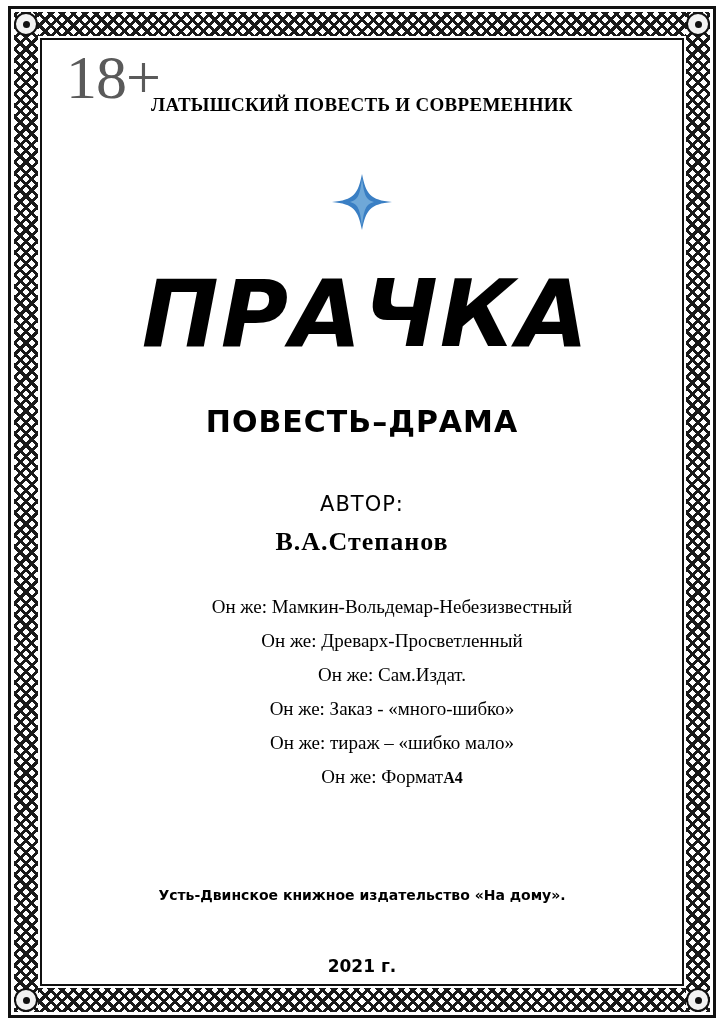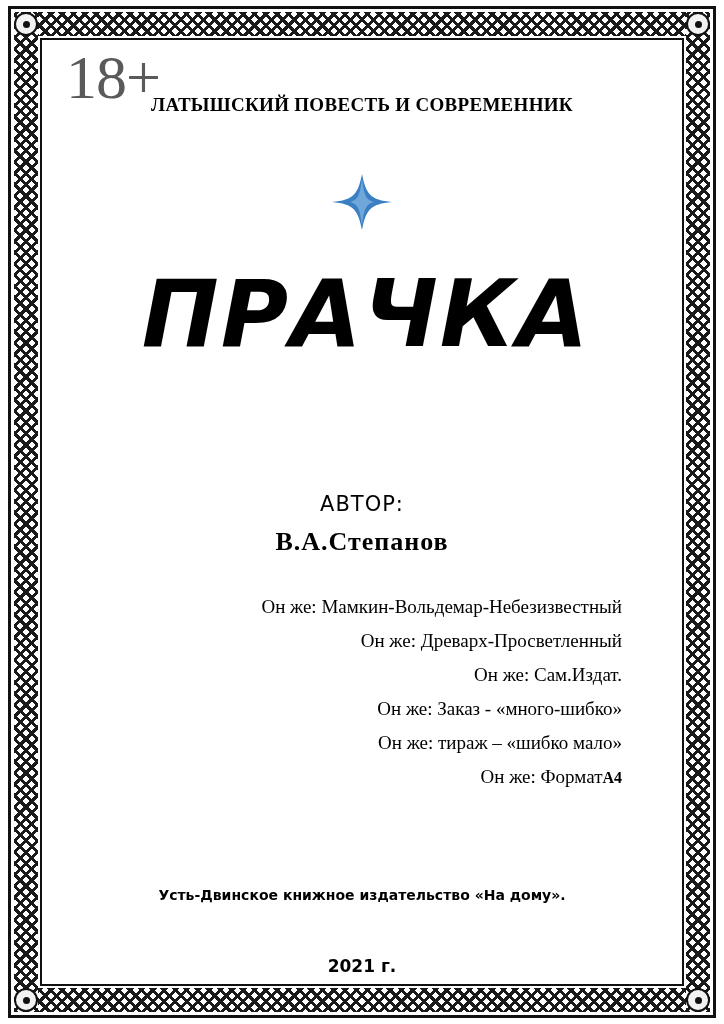--- a/index.html
+++ b/index.html
@@ -167,21 +167,21 @@
     font-size: 26px;
     letter-spacing: 1px;
     color: #000;
   }
 
   .aliases {
     position: absolute;
     left: 118px;
     top: 548px;
     width: 460px;
-    text-align: right;
+    text-align: center;
     font-family: "Liberation Serif", serif;
     font-size: 19px;
     line-height: 34px;
     color: #000;
   }
   .alias-row { white-space: nowrap; }
   .alias-row .small-sub {
     font-size: 16px;
     font-weight: bold;
   }
@@ -233,20 +233,21 @@
 
     <div class="star-wrap">
       <svg width="636" height="60" viewBox="0 0 636 60">
         <path d="M318 2 C322 22 326 28 348 30 C326 32 322 38 318 58 C314 38 310 32 288 30 C310 28 314 22 318 2 Z" fill="#3a7fc4"></path>
         <path d="M318 6 C320 23 322 28 330 30 C322 32 320 37 318 54 C316 37 314 32 306 30 C314 28 316 23 318 6 Z" fill="#6fa8d8"></path>
       </svg>
     </div>
 
     <div class="main-title">ПРАЧКА</div>
 
+    <div class="subtitle">ПОВЕСТЬ–ДРАМА</div>
 
     <div class="author-label">АВТОР:</div>
 
     <div class="author-name">В.А.Степанов</div>
 
     <div class="aliases">
       <div class="alias-row"><span>Он же: Мамкин-Вольдемар-Небезизвестный</span></div>
       <div class="alias-row"><span>Он же:  Древарх-Просветленный</span></div>
       <div class="alias-row"><span>Он же: Сам.Издат.</span></div>
       <div class="alias-row"><span>Он же: Заказ - «много-шибко»</span></div>

